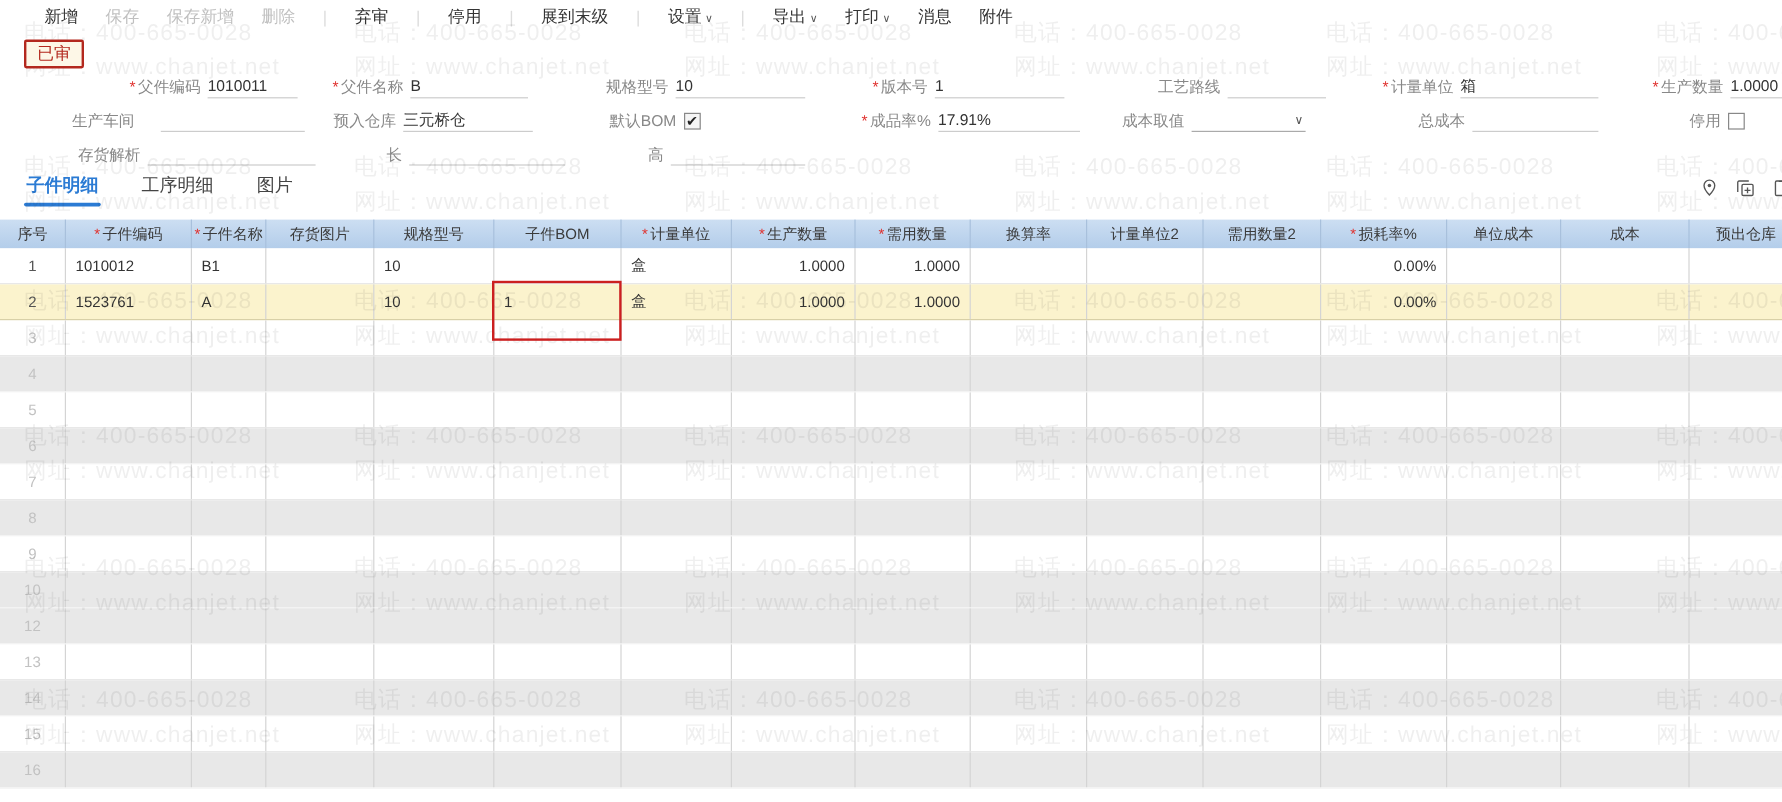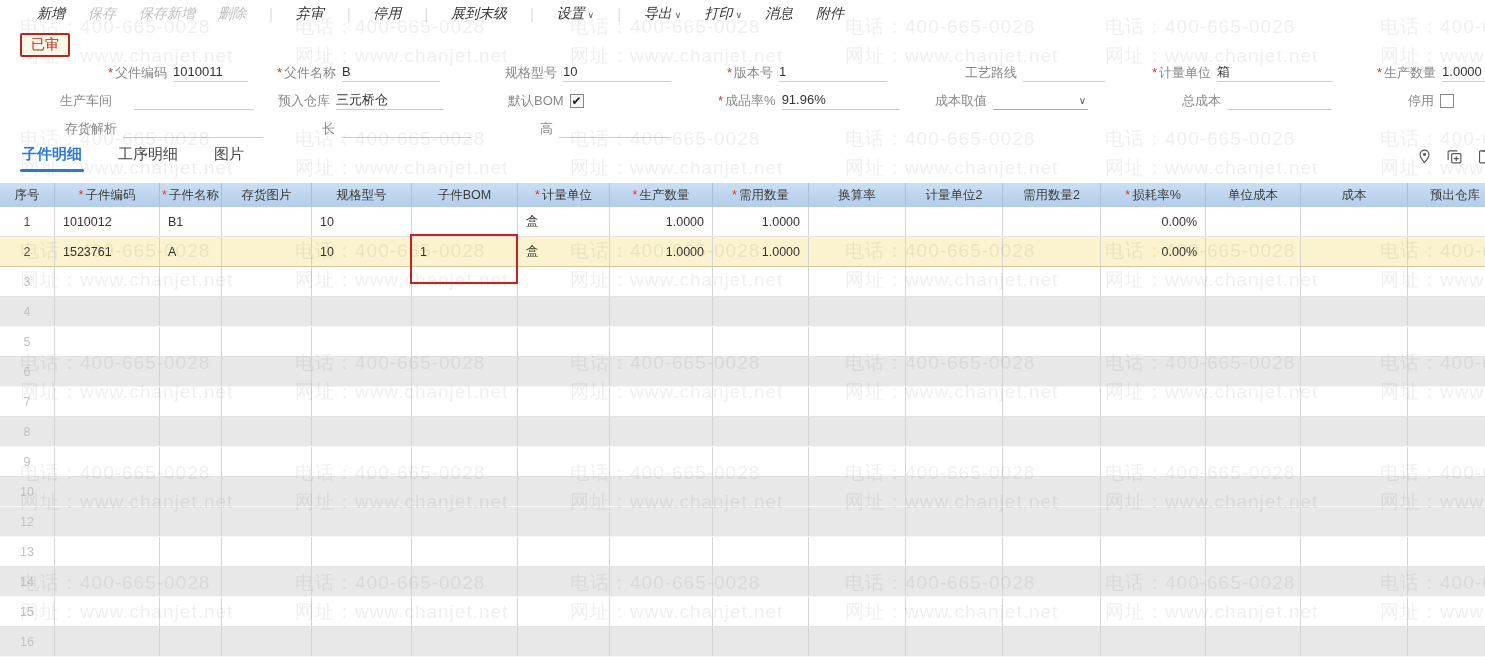--- a/index.html
+++ b/index.html
@@ -2,21 +2,21 @@
 <html><head>
 <meta charset="utf-8">
 <style>
   * { box-sizing: border-box; margin: 0; padding: 0; }
   html,body { width:1485px; height:668px; overflow:hidden; background:#fff;
               font-family:"Liberation Sans","DejaVu Sans",sans-serif; }
   #app { position:relative; width:1485px; height:668px; overflow:hidden; background:#fff; }
 
   
   .toolbar { position:absolute; left:0; top:0; width:100%; height:28px;
-             display:flex; align-items:center; padding-left:37px; font-size:14px;font-style:italic; }
+             display:flex; align-items:center; padding-left:37px; font-size:14px; }
   .tb-item { color:#333; margin-right:23px; cursor:pointer; white-space:nowrap; }
   .tb-item.disabled { color:#c0c0c0; cursor:default; }
   .tb-caret { font-size:9px; color:#555; margin-left:3px; }
   .tb-sep { color:#ddd; margin-right:23px; }
 
   
   .badge { position:absolute; left:20px; top:33px; z-index:30;
            border:2px solid #b3281e; color:#b3281e; background:#fdf7e7;
            font-size:14px; padding:1px 9px; border-radius:2px; }
 
@@ -133,21 +133,21 @@
       <div class="ffield" style="left: 278px; top: 90px;">
         <span class="flabel"><span>预入仓库</span></span>
         <span class="fline" style="width: 108px;">三元桥仓</span>
       </div>
       <div class="ffield" style="left: 508px; top: 90px;">
         <span class="flabel"><span>默认BOM</span></span>
         <span class="fcheck checked">✔</span>
       </div>
       <div class="ffield" style="left: 718px; top: 90px;">
         <span class="flabel"><em class="req">*</em><span>成品率%</span></span>
-        <span class="fline" style="width: 118px;">91.96%</span>
+        <span class="fline" style="width: 118px;">17.91%</span>
       </div>
       <div class="ffield" style="left: 935px; top: 90px;">
         <span class="flabel"><span>成本取值</span></span>
         <span class="fline fselect" style="width: 95px;">&nbsp;<span class="caret">∨</span></span>
       </div>
       <div class="ffield" style="left: 1182px; top: 90px;">
         <span class="flabel"><span>总成本</span></span>
         <span class="fline" style="width: 105px;">&nbsp;</span>
       </div>
       <div class="ffield" style="left: 1408px; top: 90px;">

